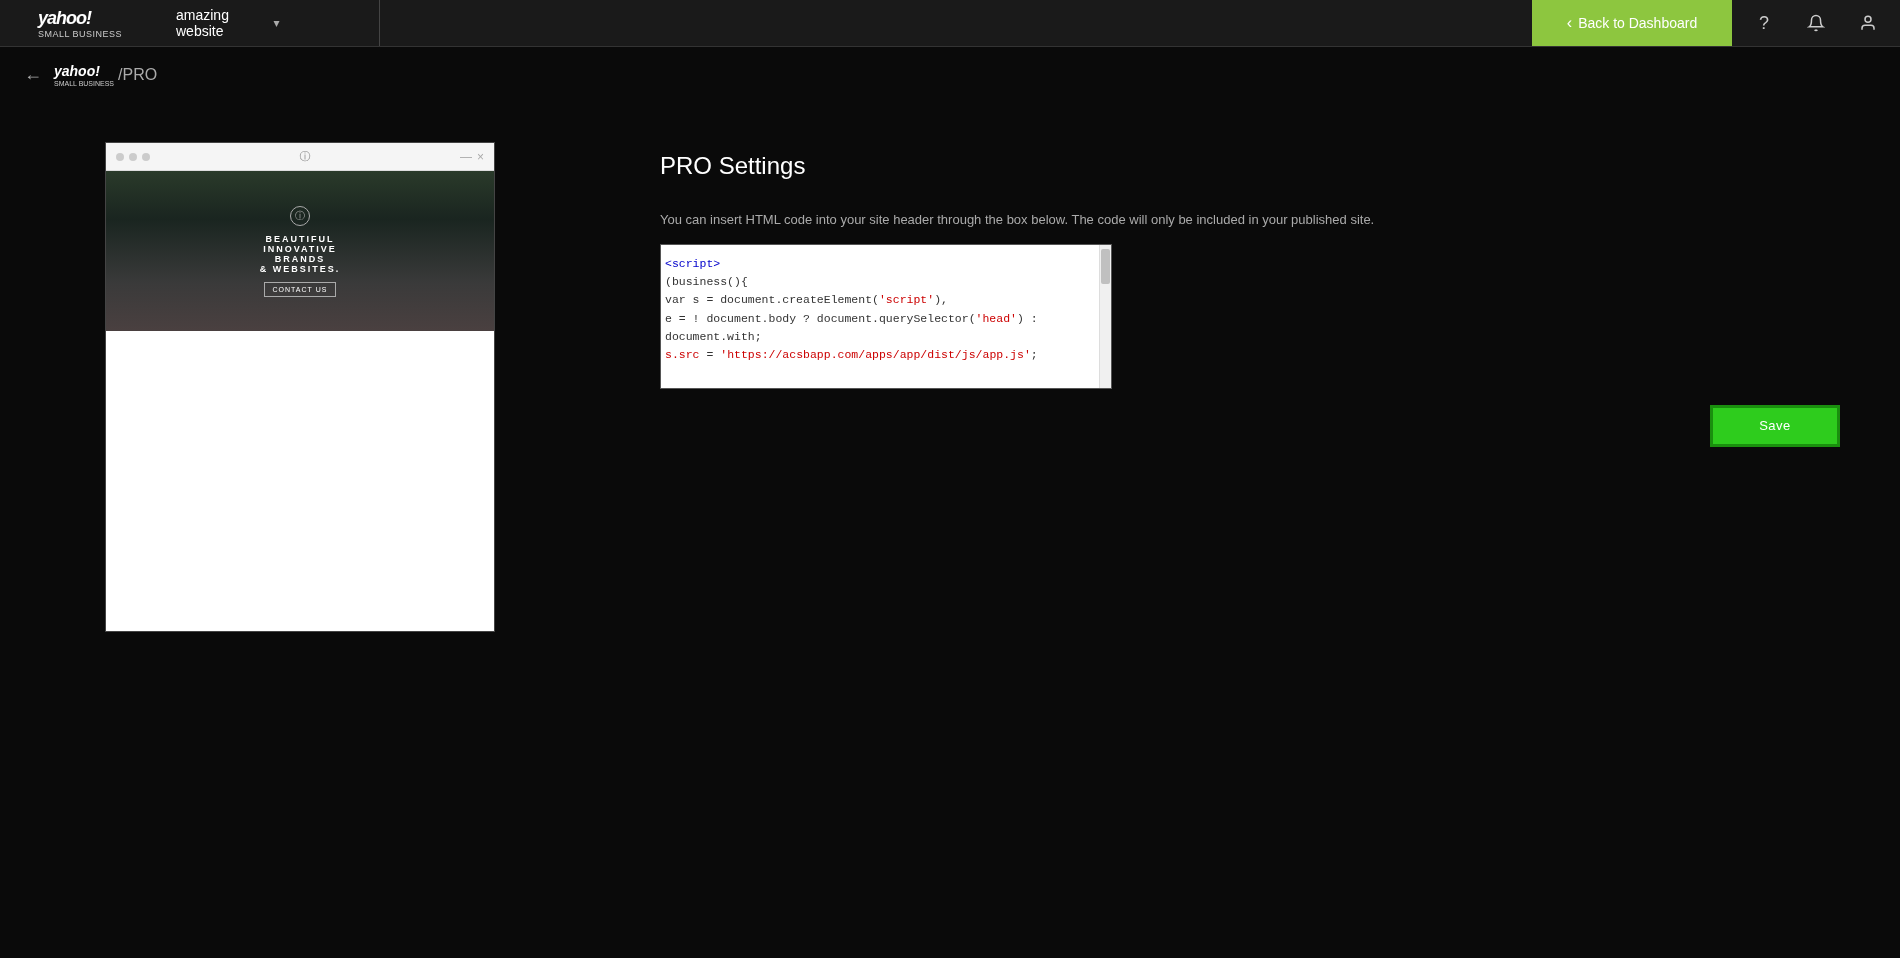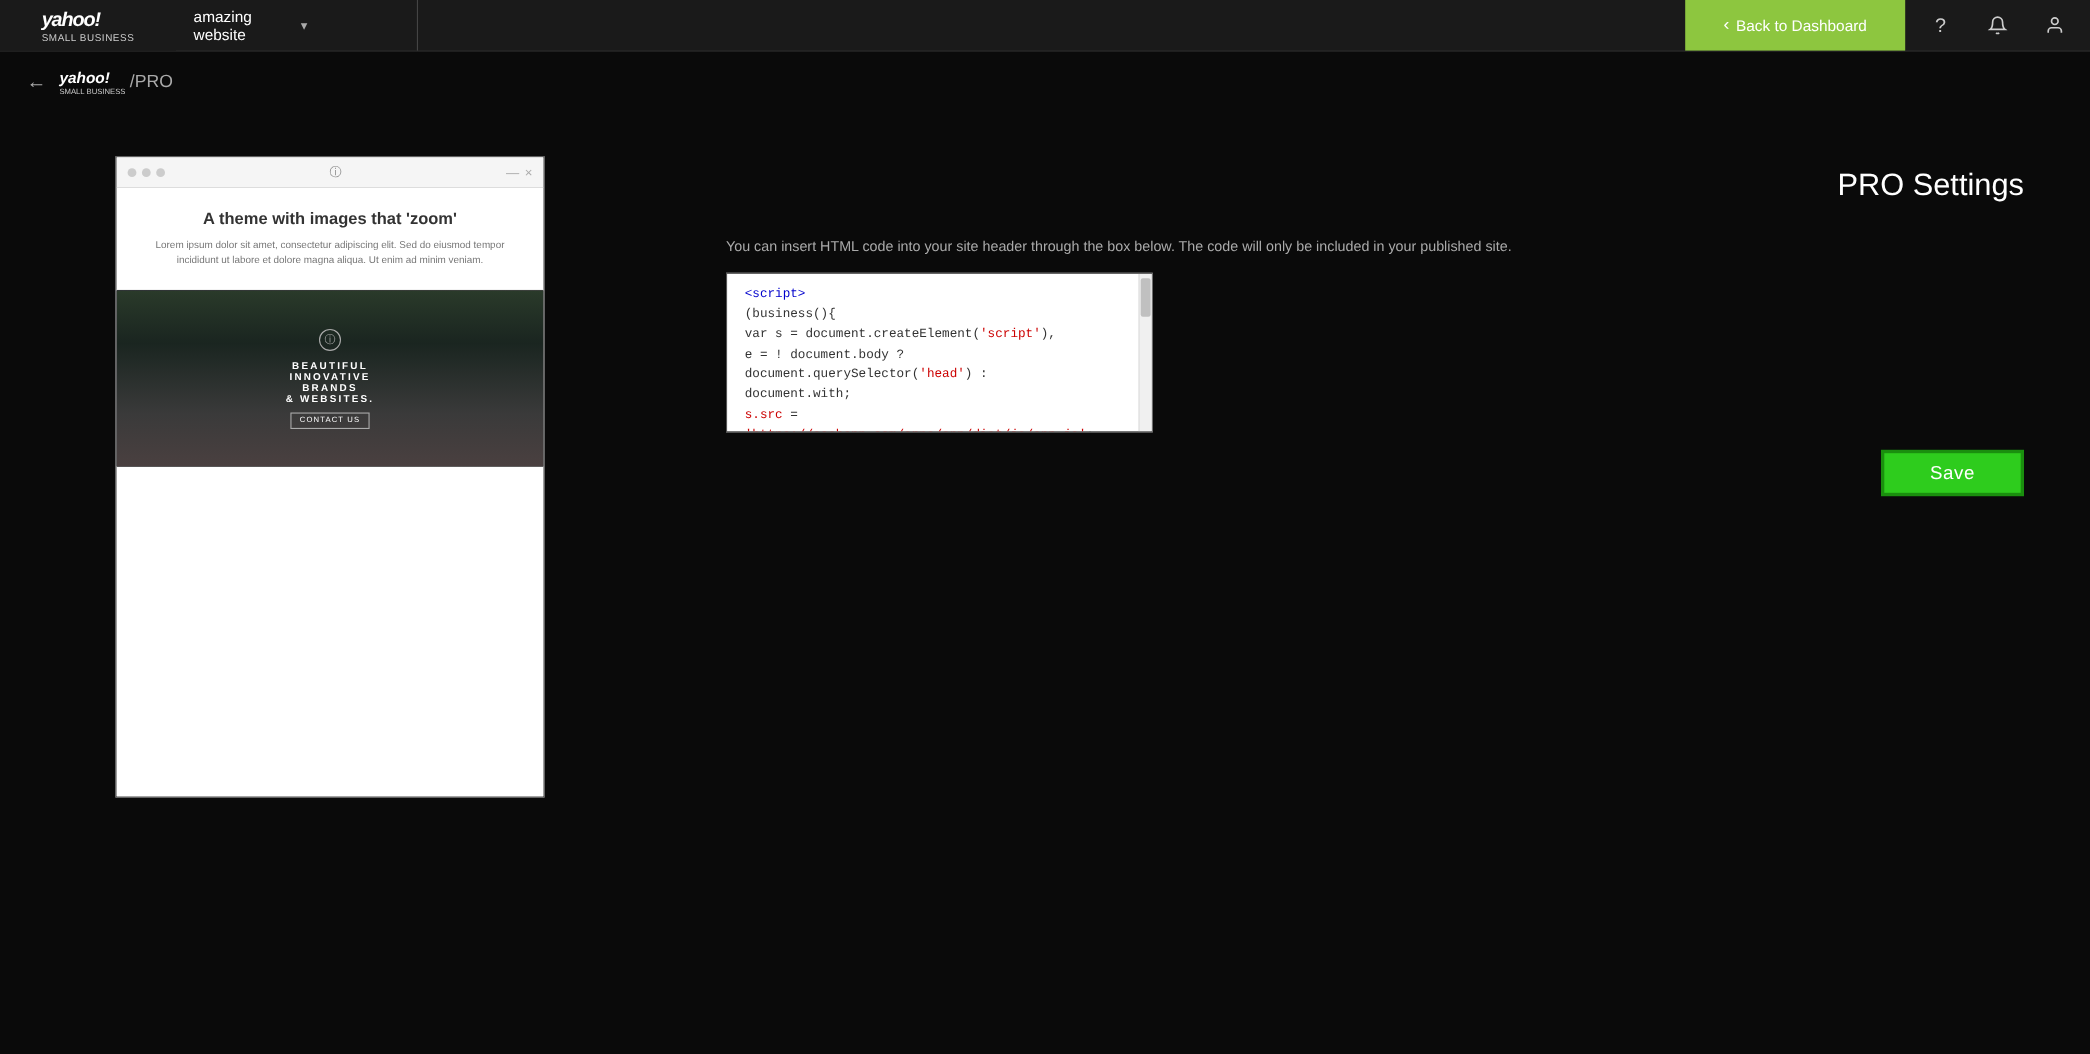--- a/index.html
+++ b/index.html
@@ -274,25 +274,24 @@
       background: #fff;
       height: 300px;
     }
 
     
     .settings-panel {
       flex: 1;
       padding: 30px 60px;
     }
     .pro-settings-title {
-      font-size: 28px;
+      font-size: 24px;
       font-weight: 400;
       color: #fff;
       margin-bottom: 30px;
-      text-align: right;
     }
     .setting-section {
       margin-bottom: 24px;
     }
     .setting-label {
       font-size: 14px;
       font-weight: bold;
       color: #ddd;
       margin-bottom: 6px;
     }
@@ -300,25 +299,25 @@
       font-size: 13px;
       color: #aaa;
       margin-bottom: 14px;
       line-height: 1.5;
     }
     .code-editor-wrapper {
       position: relative;
       width: 400px;
     }
     .code-display {
-      width: 388px;
+      width: 452px;
       height: 145px;
       background: #fff;
       border: 1px solid #555;
-      padding: 10px 16px;
+      padding: 10px 4px;
       font-family: 'Courier New', monospace;
       font-size: 11.5px;
       line-height: 1.6;
       overflow: hidden;
       position: relative;
     }
     .scrollbar-track {
       position: absolute;
       right: 0;
       top: 0;
@@ -336,21 +335,21 @@
       background: #c0c0c0;
       border-radius: 2px;
     }
     .save-btn {
       display: block;
       width: 130px;
       height: 42px;
       background: #2ecc1d;
       color: #fff;
       border: 3px solid #1a8f0e;
-      font-size: 17px;
+      font-size: 13px;
       font-weight: 500;
       cursor: pointer;
       margin-top: 16px;
       margin-left: auto;
       letter-spacing: 0.5px;
     }
   </style>
 </head>
 <body>
 
@@ -409,24 +408,20 @@
           <div class="preview-dot"></div>
           <div class="preview-dot"></div>
         </div>
         <span class="preview-info">ⓘ</span>
         <div class="preview-controls">
           <span class="preview-ctrl">—</span>
           <span class="preview-ctrl">×</span>
         </div>
       </div>
 
-      <div class="preview-header-section">
-        <div class="theme-title">A theme with images that 'zoom'</div>
-        <div class="theme-desc">Lorem ipsum dolor sit amet, consectetur adipiscing elit. Sed do eiusmod tempor incididunt ut labore et dolore magna aliqua. Ut enim ad minim veniam.</div>
-      </div>
 
       <div class="preview-dark-section">
         <div class="dark-section-bg"></div>
         <div class="dark-section-content">
           <div class="dark-section-icon">ⓘ</div>
           <div class="dark-title-lines">
             <span class="line1">BEAUTIFUL</span>
             <span class="line2">INNOVATIVE</span>
             <span class="line3">BRANDS</span>
             <span class="line3">&amp; WEBSITES.</span>

